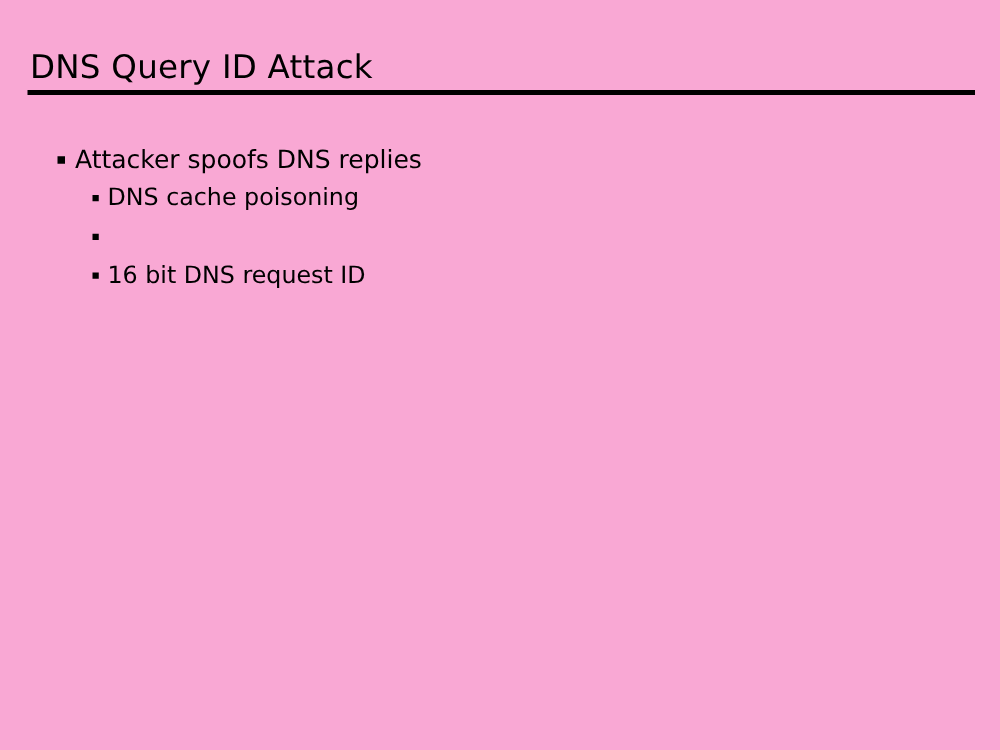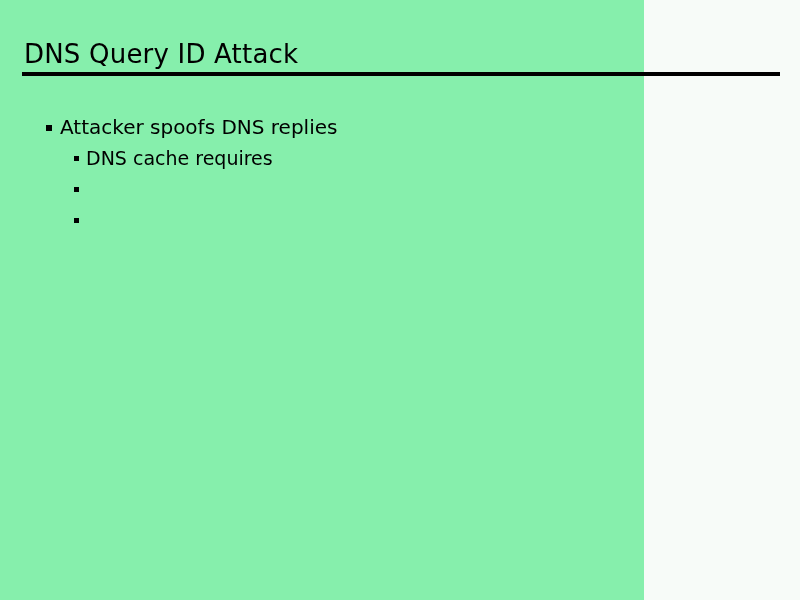--- a/index.html
+++ b/index.html
@@ -11,23 +11,23 @@
     width: 800px;
     height: 600px;
     background: #f7fbf8;
     font-family: "DejaVu Sans", "Liberation Sans", sans-serif;
     color: #000000;
     overflow: hidden;
   }
 
   .slide {
     position: relative;
-    width: 644px;
+    width: 800px;
     height: 600px;
-    background: #86efac;
+    background: #f9a8d4;
     box-sizing: border-box;
   }
 
   
   .title-block {
     position: absolute;
     left: 0;
     top: 0;
     width: 800px;
   }
@@ -124,23 +124,24 @@
     <div class="title-rule"></div>
   </div>
 
   <ul class="body-list">
     <li class="bullet-row lvl-1">
       <span class="bullet-mark"></span>
       <span class="bullet-text">Attacker spoofs DNS replies</span>
     </li>
     <li class="bullet-row lvl-2">
       <span class="bullet-mark"></span>
-      <span class="bullet-text">DNS cache requires</span>
+      <span class="bullet-text">DNS cache poisoning</span>
     </li>
     <li class="bullet-row lvl-2">
       <span class="bullet-mark"></span>
     </li>
     <li class="bullet-row lvl-2">
       <span class="bullet-mark"></span>
+      <span class="bullet-text">16 bit DNS request ID</span>
     </li>
   </ul>
 
 </div>
 
 </body></html>

